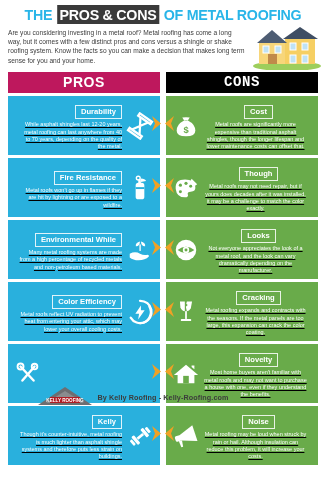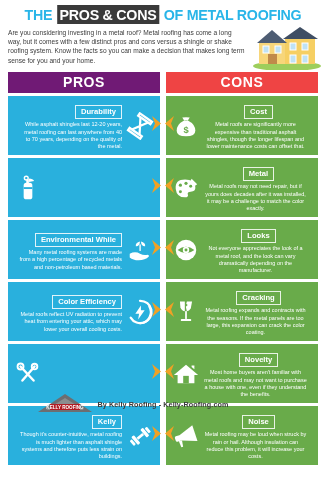--- a/index.html
+++ b/index.html
@@ -41,27 +41,28 @@
   }
 
   
   .colheads{
     display:flex;gap:6px;padding:0 8px;
   }
   .colhead{
     flex:1;height:21px;line-height:21px;text-align:center;
     color:#ffffff;font-size:14px;font-weight:bold;letter-spacing:0.6px;
   }
-  .colhead.pros{background:#701a75;}
-  .colhead.cons{background:#ef4444;}
+  .colhead.pros{background:#be185d;}
+  .colhead.cons{background:#000000;font-family:Liberation Mono, monospace;}
 
   
   .columns{
     display:flex;gap:6px;padding:3px 8px 0 8px;
     position:relative;
+    text-decoration:underline;
   }
   .col{flex:1;display:flex;flex-direction:column;gap:3px;}
 
   .card{
     position:relative;
     height:59px;
     display:flex;
     align-items:center;
     box-sizing:border-box;
     padding:4px 5px;
@@ -103,21 +104,21 @@
     position:absolute;left:0;top:0;width:100%;height:100%;
     pointer-events:none;
   }
   .arrow{
     position:absolute;left:50%;transform:translateX(-50%);
     width:22px;height:15px;
   }
 
   
   .footer{
-    position:absolute;left:0;bottom:4px;width:326px;height:26px;
+    position:absolute;left:0;bottom:11px;width:326px;height:26px;
     display:flex;align-items:center;justify-content:center;gap:8px;
   }
   .footer .credit{
     font-size:7.2px;font-weight:bold;color:#3c3c3c;letter-spacing:0.1px;
   }
   .logo{width:58px;height:24px;position:absolute;left:36px;bottom:1px;}
 </style>
 </head>
 <body>
 
@@ -168,20 +169,24 @@
             <g fill="none" stroke="#fff" stroke-width="2.4" transform="rotate(35 15 15)">
               <rect x="7" y="4" width="16" height="3"></rect>
               <rect x="7" y="23" width="16" height="3"></rect>
               <path d="M10 7 L15 15 L10 23 M20 7 L15 15 L20 23"></path>
             </g>
           </svg>
         </div>
       </div>
 
       <div class="card">
+        <div class="txtblock">
+          <span class="badge">Fire Resistance</span>
+          <div class="desc">Metal roofs won't go up in flames if they are hit by lightning or are exposed to a wildfire.</div>
+        </div>
         <div class="icon">
           <svg viewBox="0 0 30 30" width="26" height="30">
             <g fill="#fff">
               <rect x="10" y="9" width="10" height="19" rx="3"></rect>
               <rect x="13" y="5" width="3" height="5"></rect>
               <path d="M16 4 q5 0 6 3 l-6 1 z"></path>
               <circle cx="13" cy="3.6" r="2.2" fill="none" stroke="#fff" stroke-width="1.6"></circle>
               <rect x="10" y="14" width="10" height="2.2" fill="#29b0dd"></rect>
             </g>
           </svg>
@@ -273,21 +278,21 @@
           <svg viewBox="0 0 30 30" width="28" height="28">
             <path d="M14 6 q10 0 11 8 q0.5 5 -5 5 q-4 0 -3 3 q1 3 -3 3 q-9 0 -10 -9 q-1 -10 10 -10 z" fill="#fff"></path>
             <circle cx="9" cy="12" r="1.7" fill="#69ab4a"></circle>
             <circle cx="15" cy="10" r="1.7" fill="#69ab4a"></circle>
             <circle cx="20" cy="13" r="1.6" fill="#69ab4a"></circle>
             <circle cx="9" cy="19" r="1.6" fill="#69ab4a"></circle>
             <path d="M21 5 L27 11 L24 13 L19.5 8 z" fill="#fff"></path>
           </svg>
         </div>
         <div class="txtblock">
-          <span class="badge">Metal</span>
+          <span class="badge">Though</span>
           <div class="desc">Metal roofs may not need repair, but if yours does decades after it was installed, it may be a challenge to match the color exactly.</div>
         </div>
       </div>
 
       <div class="card">
         <div class="icon">
           <svg viewBox="0 0 30 30" width="28" height="28">
             <circle cx="15" cy="15" r="11" fill="#fff"></circle>
             <path d="M6 15 q9 -7 18 0 q-9 7 -18 0 z" fill="#69ab4a"></path>
             <circle cx="15" cy="15" r="3.4" fill="#fff"></circle>

